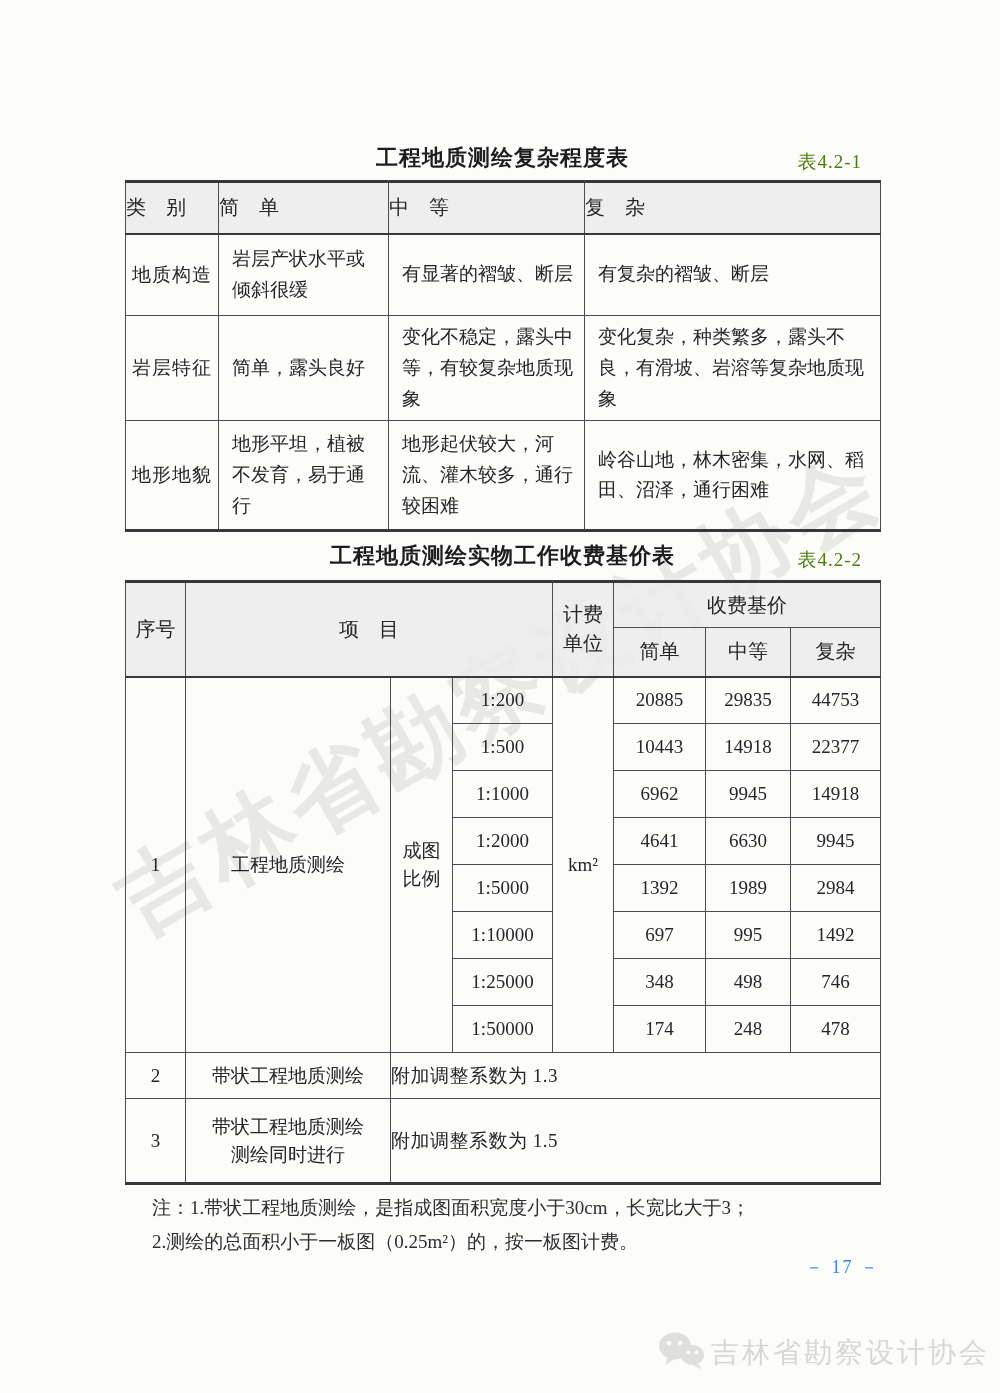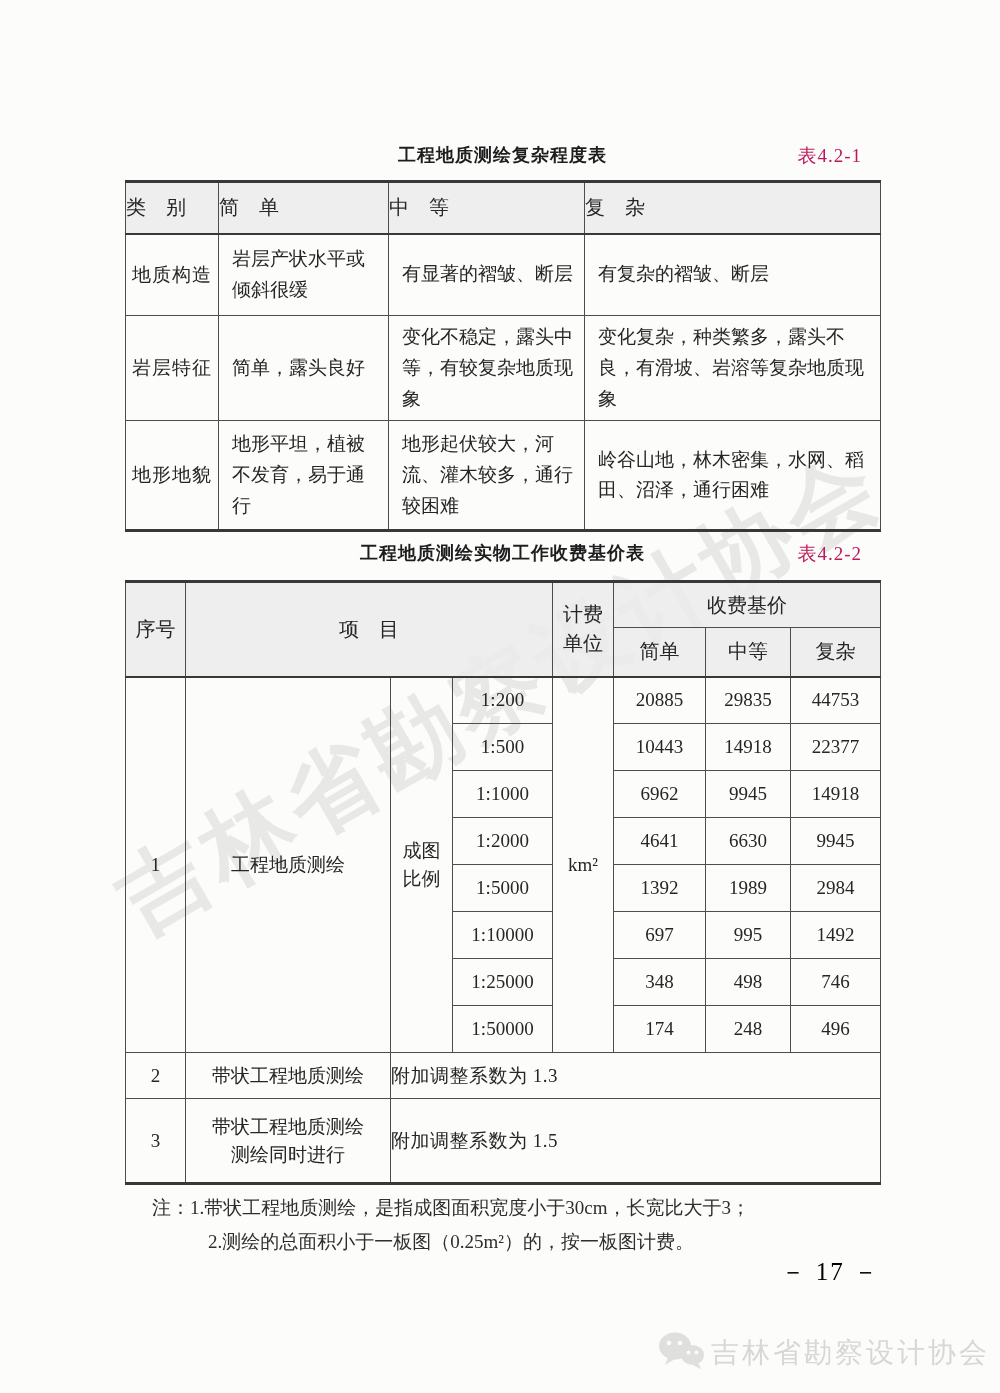--- a/index.html
+++ b/index.html
@@ -12,25 +12,25 @@
     position:absolute; left:500px; top:693px; z-index:0;
     transform:translate(-50%,-50%) rotate(-30deg);
     font-size:90px; letter-spacing:6px; white-space:nowrap;
     color:rgba(60,60,60,0.10); font-weight:bold; pointer-events:none;
   }
   .content { position:absolute; left:125px; top:0; width:755px; z-index:1; }
 
   .title-row { position:absolute; width:755px; }
   .title-row .tbl-title {
     display:block; text-align:center; font-weight:bold;
-    font-size:18px; letter-spacing:1px; color:#1d1d1d;
+    font-size:22px; letter-spacing:1px; color:#1d1d1d;
   }
   .title-row .tbl-tag {
     position:absolute; right:18px; bottom:-2px;
-    font-size:19px; font-weight:normal; color:#be185d; letter-spacing:1px;
+    font-size:19px; font-weight:normal; color:#4d7c0f; letter-spacing:1px;
   }
   #title1 { top:143px; }
   #title2 { top:541px; }
 
   table { border-collapse:collapse; table-layout:fixed; width:755px;
           position:absolute; background:transparent; }
   td { border:1px solid #4d4d4d; vertical-align:middle; font-size:19px;
        color:#262626; background:transparent; }
   table { border-top:3px solid #383838; border-bottom:3px solid #383838; }
   thead td { background:rgba(235,235,235,0.85); }
@@ -42,24 +42,24 @@
   .t1 thead td { text-align:left; font-size:20px; }
 
   #table2 { top:580px; }
   .t2 td { text-align:center; }
   .t2 .two-line span { display:block; line-height:1.45; }
   .t2 td.factor { text-align:left; letter-spacing:0.5px; }
   .t2 thead td { font-size:20px; }
 
   .notes { position:absolute; top:1191px; left:27px; width:720px;
            font-size:19px; line-height:1.8; color:#2e2e2e; }
-  .notes .n2 { margin-left:56px; }
-
-  .page-num { position:absolute; top:1255px; right:0; font-size:25px;
-              letter-spacing:2px; color:#000000; }
+  .notes .n2 { }
+
+  .page-num { position:absolute; top:1255px; right:0; font-size:18px;
+              letter-spacing:2px; color:#3b82f6; }
 
   .footer { position:absolute; top:1330px; right:10px; z-index:1;
             display:flex; align-items:center; gap:6px; }
   .footer .f-text { font-size:28px; letter-spacing:3px; color:#d7d7d5;
                     font-family:"Liberation Sans","DejaVu Sans",sans-serif; }
 </style>
 </head>
 <body>
 
 <div class="page">
@@ -189,21 +189,21 @@
         <tr style="height:47px">
           <td>1:25000</td>
           <td>348</td>
           <td>498</td>
           <td>746</td>
         </tr>
         <tr style="height:47px">
           <td>1:50000</td>
           <td>174</td>
           <td>248</td>
-          <td>496</td>
+          <td>478</td>
         </tr>
         <tr style="height:46px">
           <td>2</td>
           <td>带状工程地质测绘</td>
           <td colspan="6" class="factor">附加调整系数为 1.3</td>
         </tr>
         <tr style="height:85px">
           <td>3</td>
           <td class="two-line">
             <span>带状工程地质测绘</span>

